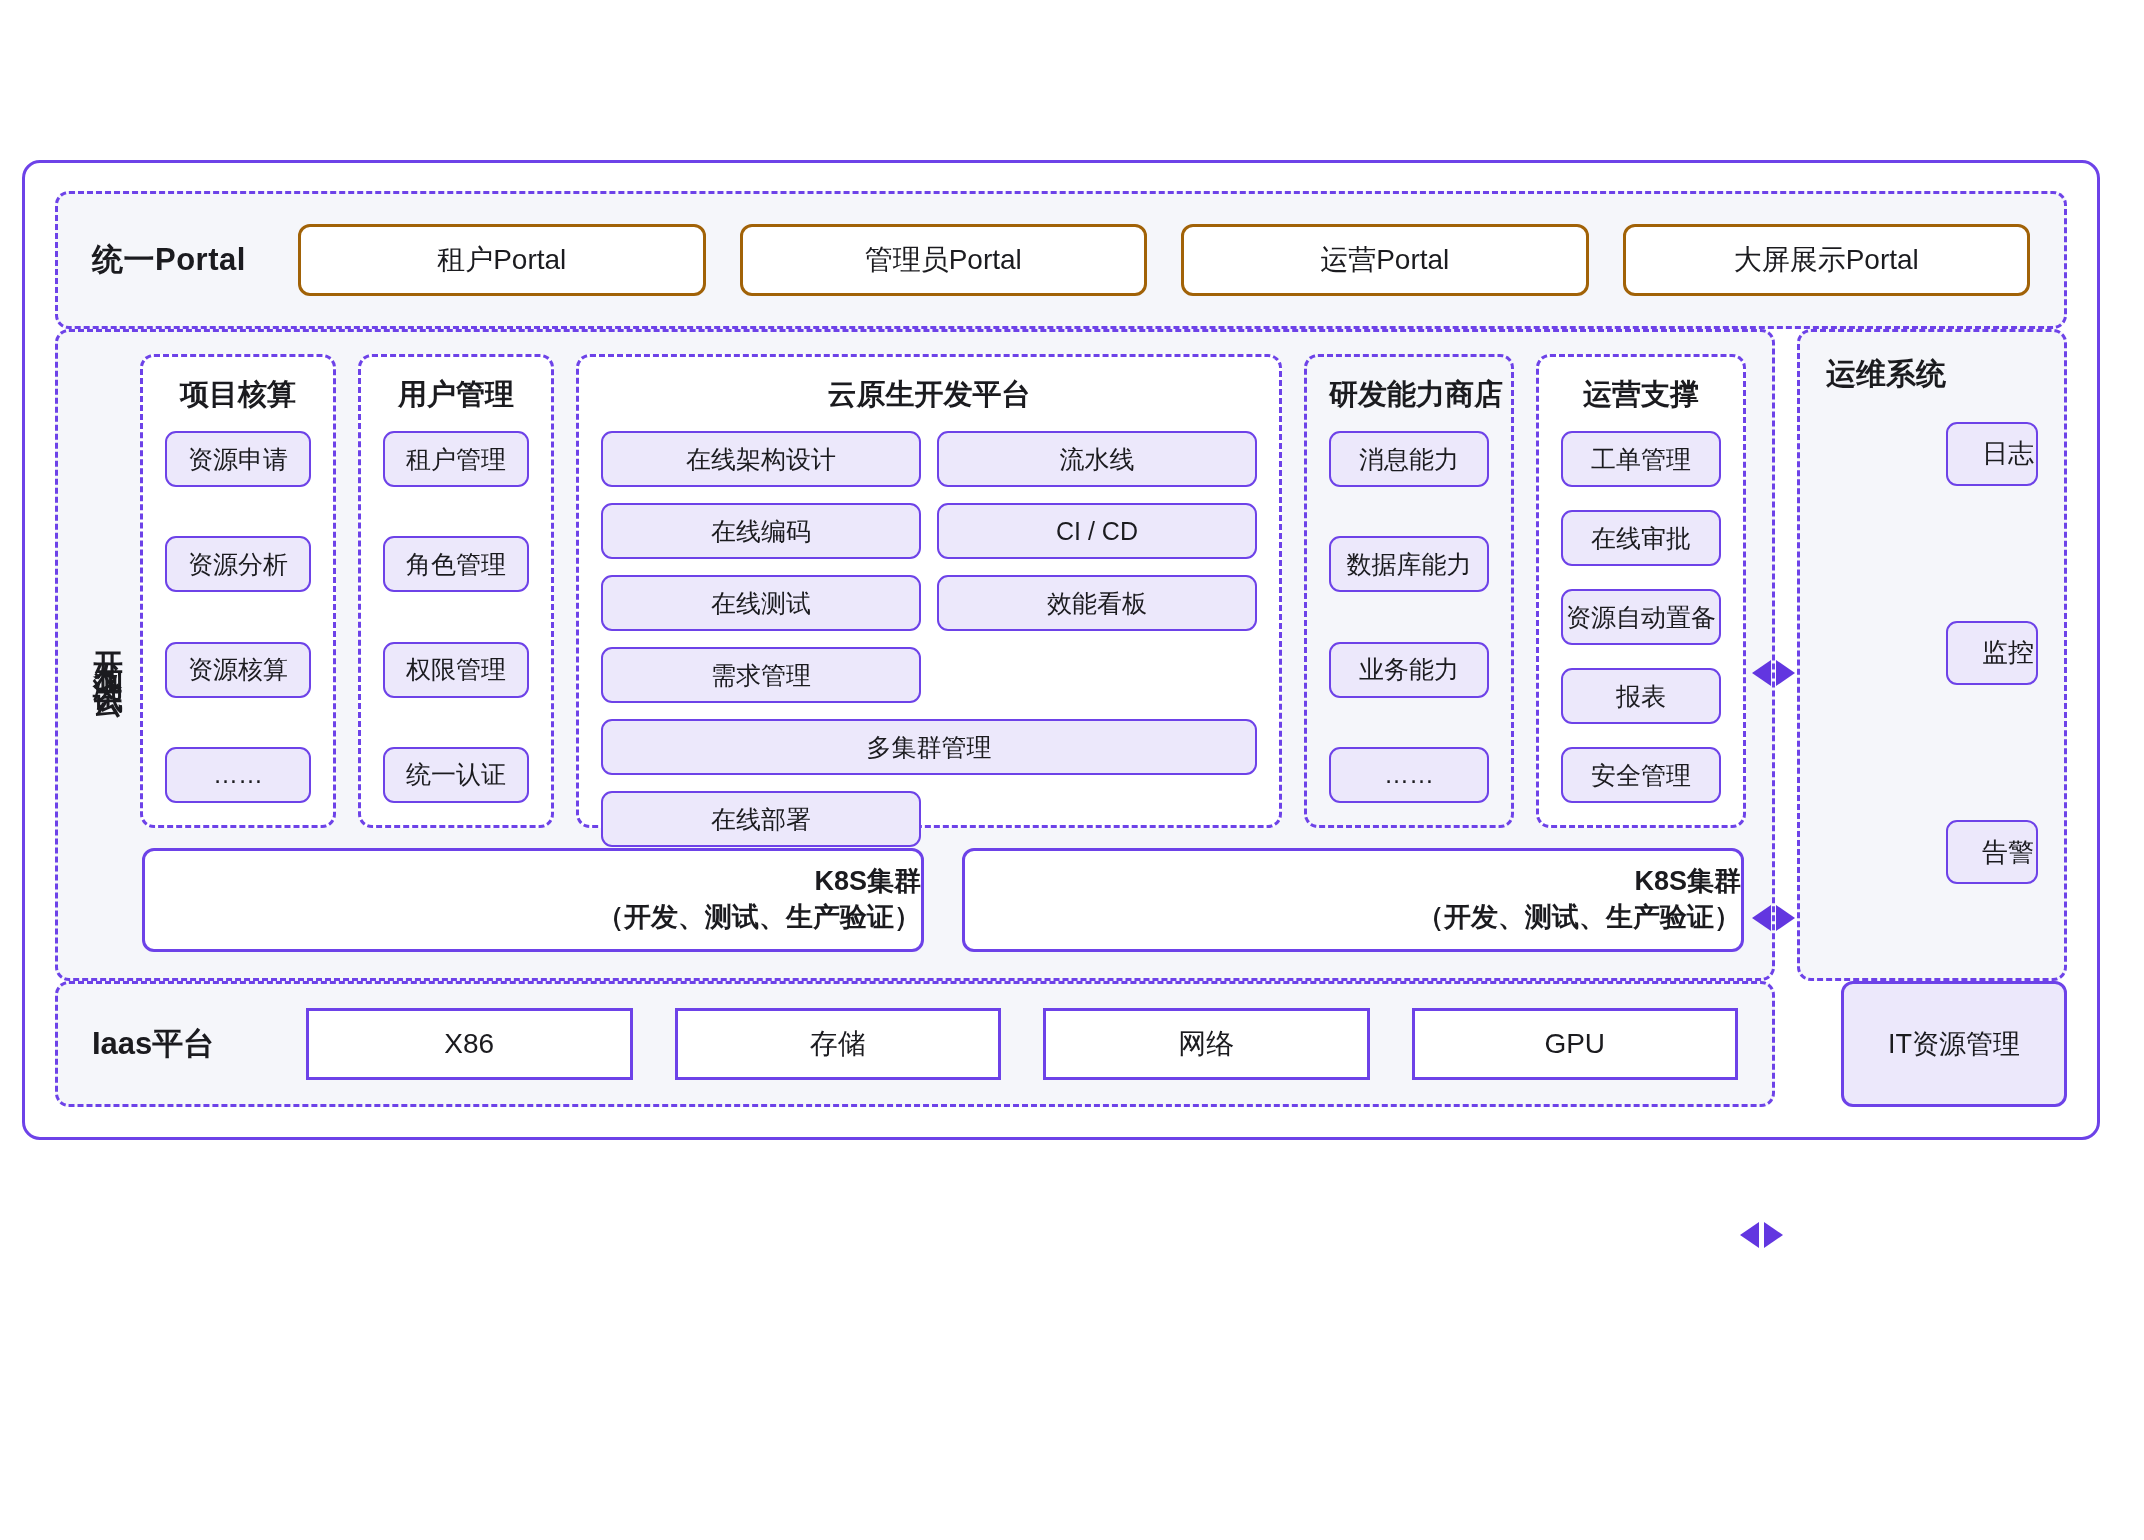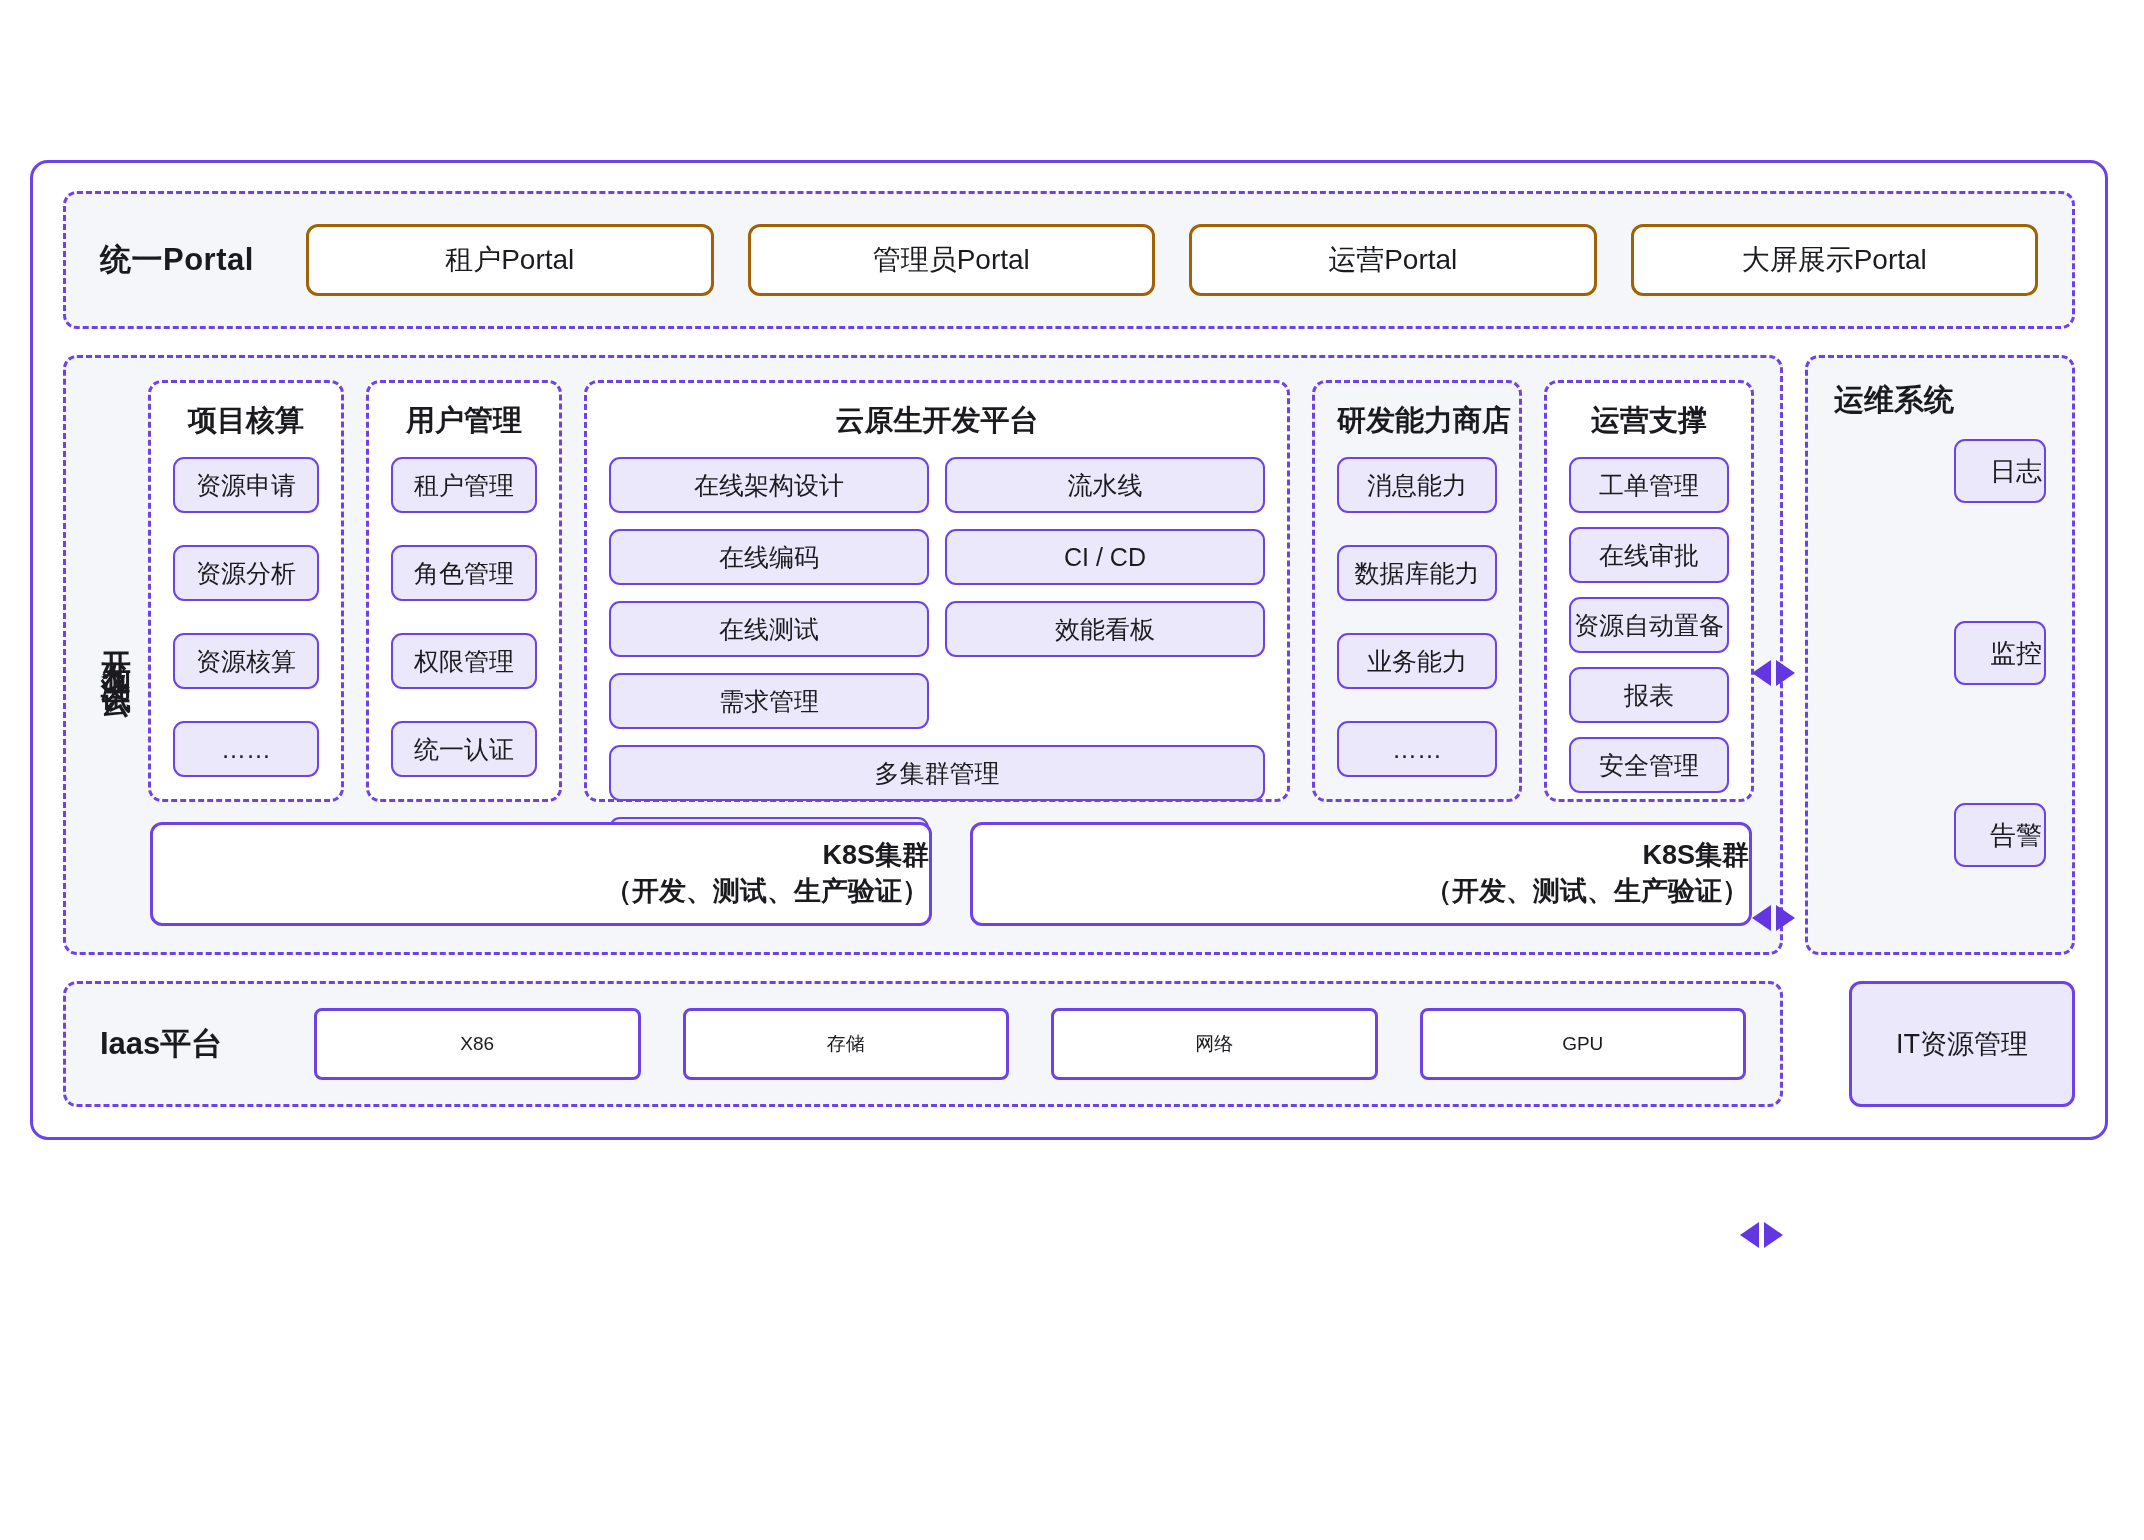--- a/index.html
+++ b/index.html
@@ -11,32 +11,31 @@
     width: 2144px;
     height: 1540px;
     font-family: "Liberation Sans", "DejaVu Sans", sans-serif;
     color: #1b1b1f;
     overflow: hidden;
   }
 
   
   #diagram-root {
     position: absolute;
-    left: 30px;
+    left: 22px;
     top: 160px;
     width: 2078px;
     height: 980px;
     border: 3px solid #6d42e8;
     border-radius: 18px;
     background: #ffffff;
     box-sizing: border-box;
     padding: 28px 30px 30px 30px;
     display: flex;
     flex-direction: column;
-    gap: 26px;
   }
 
   
   .dashed-band {
     border: 3px dashed #6d42e8;
     border-radius: 14px;
     background: #f5f6fa;
     box-sizing: border-box;
   }
 
@@ -244,26 +243,26 @@
     font-size: 31px;
     font-weight: bold;
     white-space: nowrap;
     width: 172px;
     flex: 0 0 auto;
   }
   .iaas-card {
     flex: 1 1 0;
     height: 72px;
     border: 3px solid #6d42e8;
-    border-radius: 8px;
+    border-radius: 0;
     background: #ffffff;
     display: flex;
     align-items: center;
     justify-content: center;
-    font-size: 19px;
+    font-size: 28px;
     box-sizing: border-box;
   }
   #it-resource-wrap {
     flex: 0 0 270px;
     display: flex;
     align-items: center;
   }
   #it-resource-card {
     width: 100%;
     height: 126px;

